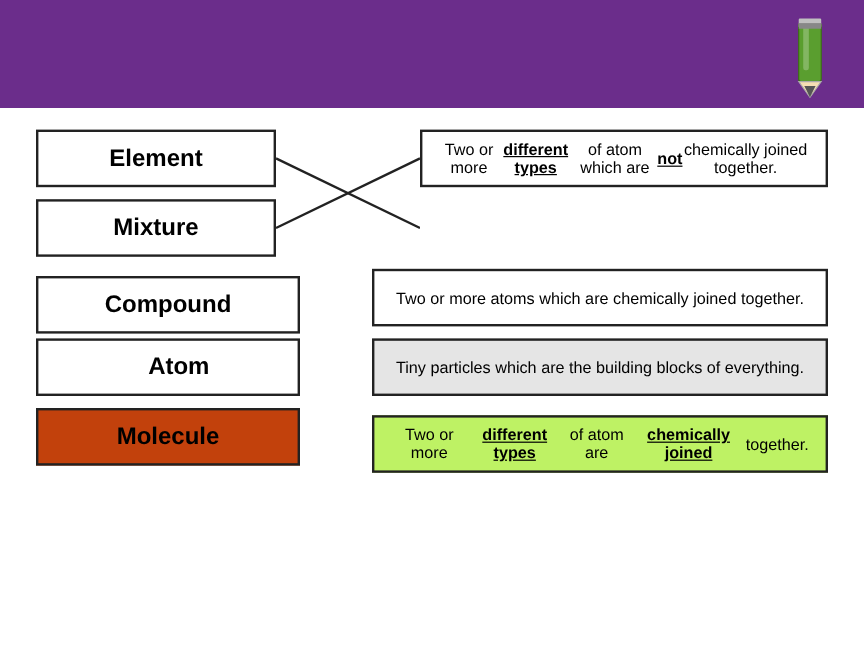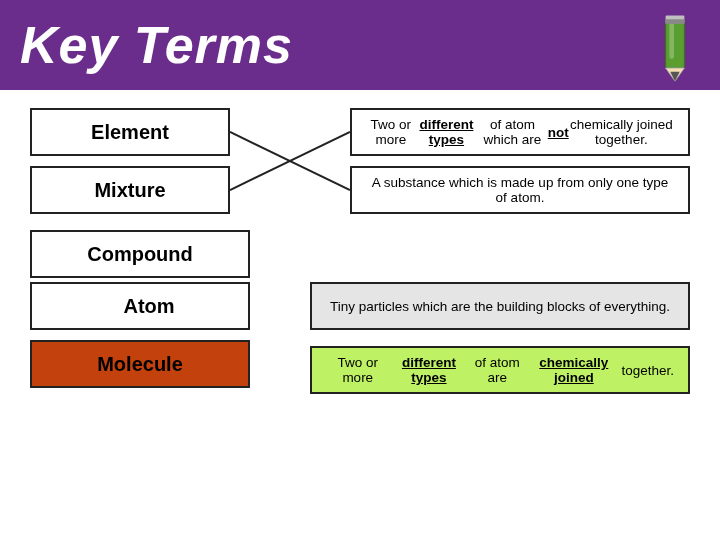--- a/index.html
+++ b/index.html
@@ -123,21 +123,20 @@
       width: 60px;
       min-width: 60px;
       height: 48px;
       background: transparent;
     }
   </style>
 </head>
 <body>
 
 <div class="header" style="background: rgb(107, 45, 139);">
-  <span class="header-title">Key Terms</span>
 
   <svg class="pencil-icon" viewBox="0 0 55 80" xmlns="http://www.w3.org/2000/svg">
 
     <rect x="18" y="12" width="20" height="52" rx="2" fill="#5a9e2f" stroke="#3a7010" stroke-width="1"></rect>
 
     <rect x="18" y="8" width="20" height="8" rx="1" fill="#c0c0c0"></rect>
 
     <polygon points="18,64 38,64 28,78" fill="#f5deb3" stroke="#aaa" stroke-width="1"></polygon>
     <polygon points="23,68 33,68 28,78" fill="#555"></polygon>
 
@@ -159,39 +158,39 @@
       <div class="def-label">
         Two or more <u><strong>different types</strong></u> of atom which are <u><strong>not</strong></u> chemically joined together.
       </div>
     </div>
 
     <div class="term-def-row">
       <div class="term-label">
         <span>Mixture</span>
       </div>
       <div class="gap-middle"></div>
-      <div class="def-label">
-        <span>A substance which is made up from only one type of atom.</span>
-      </div>
     </div>
 
     <svg class="cross-lines" viewBox="0 0 120 106" xmlns="http://www.w3.org/2000/svg" preserveAspectRatio="none">
 
       <line x1="0" y1="24" x2="120" y2="82" stroke="#222" stroke-width="2"></line>
 
       <line x1="0" y1="82" x2="120" y2="24" stroke="#222" stroke-width="2"></line>
     </svg>
 
   </div>
 
   <div class="single-row">
     <div class="term-label single-row" style="width:220px;min-width:220px;font-size:20px;font-weight:bold;font-family:Arial,sans-serif;border:2px solid #222;background:#fff;height:48px;display:flex;align-items:center;justify-content:center;margin-top:12px;">
       <span>Compound</span>
     </div>
     <div class="connector"></div>
+    <div class="def-label" style="flex:1;height:48px;border:2px solid #222;background:#fff;display:flex;align-items:center;justify-content:center;font-size:13.5px;font-family:Arial,sans-serif;text-align:center;padding:0 14px;">
+      <span>Two or more atoms which are chemically joined together.</span>
+    </div>
   </div>
 
   <div class="single-row">
     <div class="term-label" style="width:220px;min-width:220px;font-size:20px;font-weight:bold;font-family:Arial,sans-serif;border:2px solid #222;background:#fff;height:48px;display:flex;align-items:center;justify-content:center;padding-left:18px;">
       <span>Atom</span>
     </div>
     <div class="connector"></div>
     <div class="def-label" style="flex:1;height:48px;border:2px solid #222;background:#e5e5e5;display:flex;align-items:center;justify-content:center;font-size:13.5px;font-family:Arial,sans-serif;text-align:center;padding:0 14px;">
       <span>Tiny particles which are the building blocks of everything.</span>
     </div>

